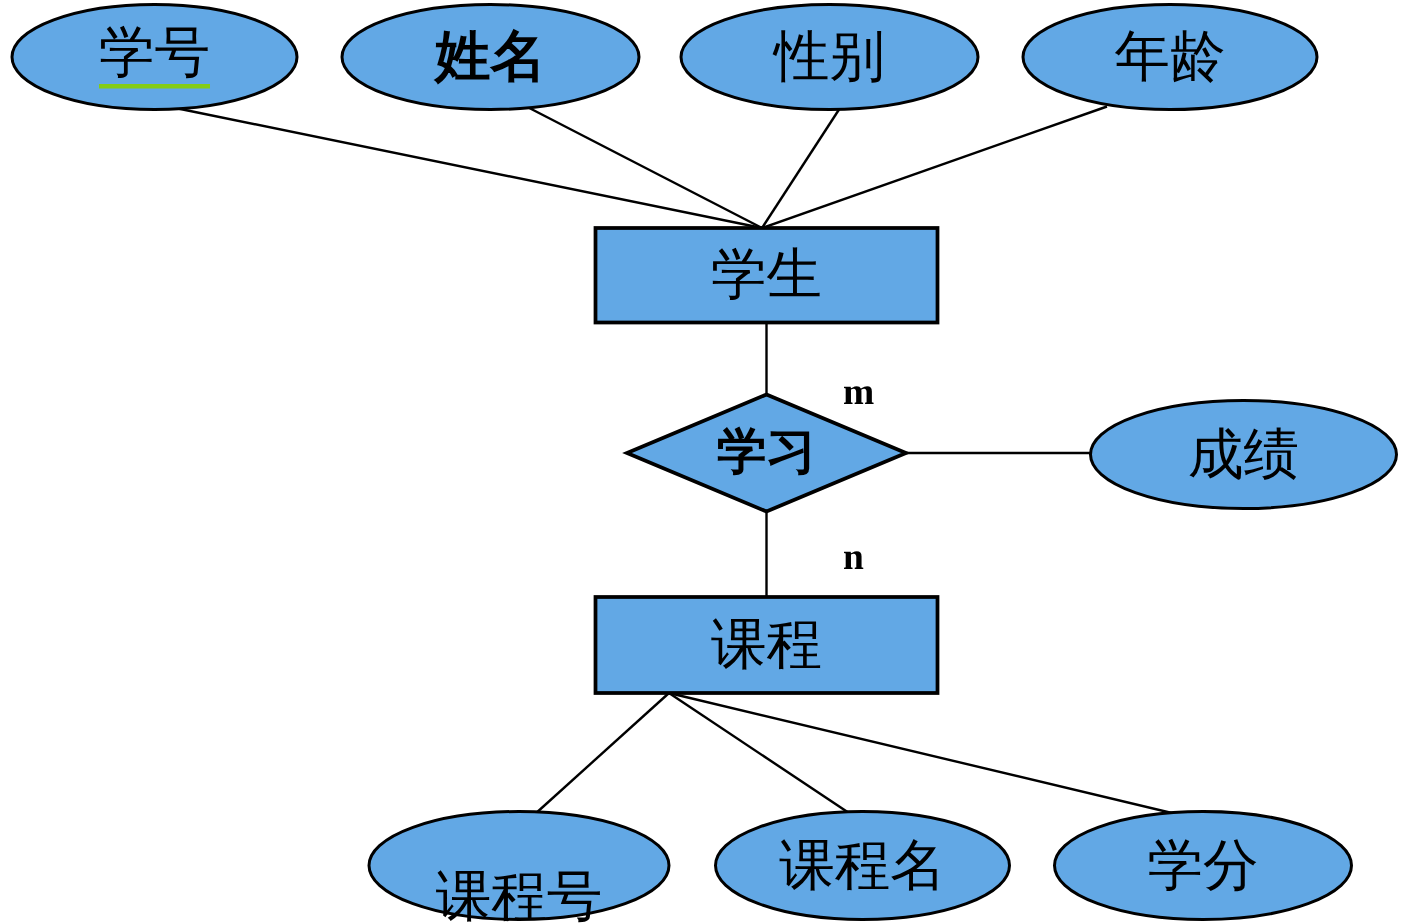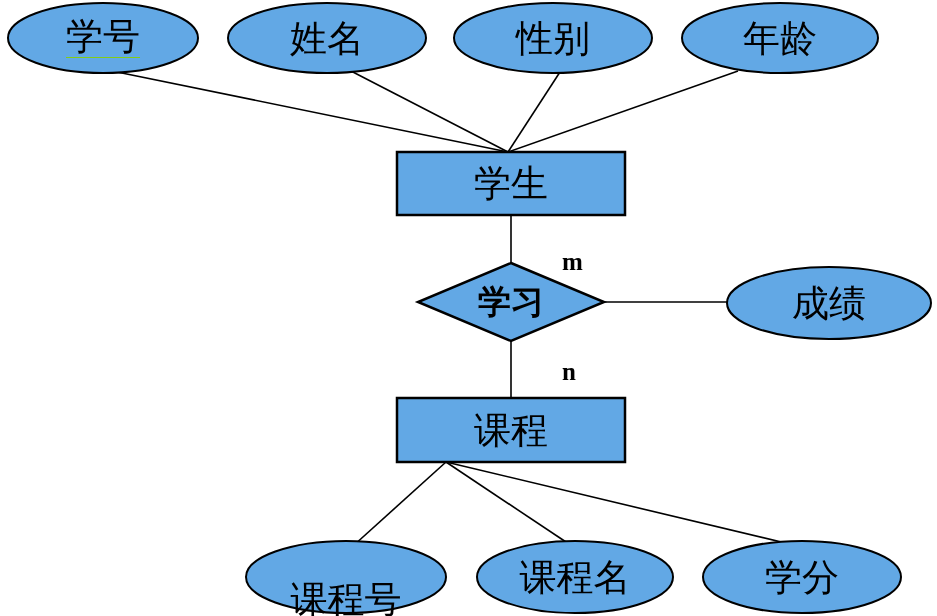--- a/index.html
+++ b/index.html
@@ -33,21 +33,21 @@
     color: #000000;
     font-family: "Liberation Serif", "DejaVu Serif", serif;
     white-space: nowrap;
     pointer-events: none;
   }
   .label-attr {
     font-size: 37px;
     line-height: 1;
   }
   .label-attr.pk > span {
-    border-bottom: 1px solid #84cc16;
+    border-bottom: 3px solid #84cc16;
     padding-bottom: 2px;
   }
   .label-entity {
     font-size: 37px;
     line-height: 1;
     text-align: right;
   }
   .label-rel {
     font-size: 33px;
     line-height: 1;
@@ -91,21 +91,21 @@
         <rect x="397" y="152" width="228" height="63" fill="#62a8e5" stroke="#000000" stroke-width="2.5"></rect>
         <rect x="397" y="398" width="228" height="64" fill="#62a8e5" stroke="#000000" stroke-width="2.5"></rect>
         <polygon points="511,263 604,302 511,341 418,302" fill="#62a8e5" stroke="#000000" stroke-width="2.5"></polygon>
       </g>
   </svg>
 
   <div id="label-layer">
       <div class="node-label label-attr pk" style="left: -57px; top: 10px; width: 320px; height: 56px;">
         <span>学号</span>
       </div>
-      <div class="node-label label-attr" style="left: 167px; top: 10px; width: 320px; height: 56px;">
+      <div class="node-label label-attr" style="left: 167px; top: 10px; width: 320px; height: 56px; font-weight: bold;">
         <span>姓名</span>
       </div>
       <div class="node-label label-attr" style="left: 393px; top: 10px; width: 320px; height: 56px;">
         <span>性别</span>
       </div>
       <div class="node-label label-attr" style="left: 620px; top: 10px; width: 320px; height: 56px;">
         <span>年龄</span>
       </div>
       <div class="node-label label-attr" style="left: 669px; top: 275px; width: 320px; height: 56px;">
         <span>成绩</span>

